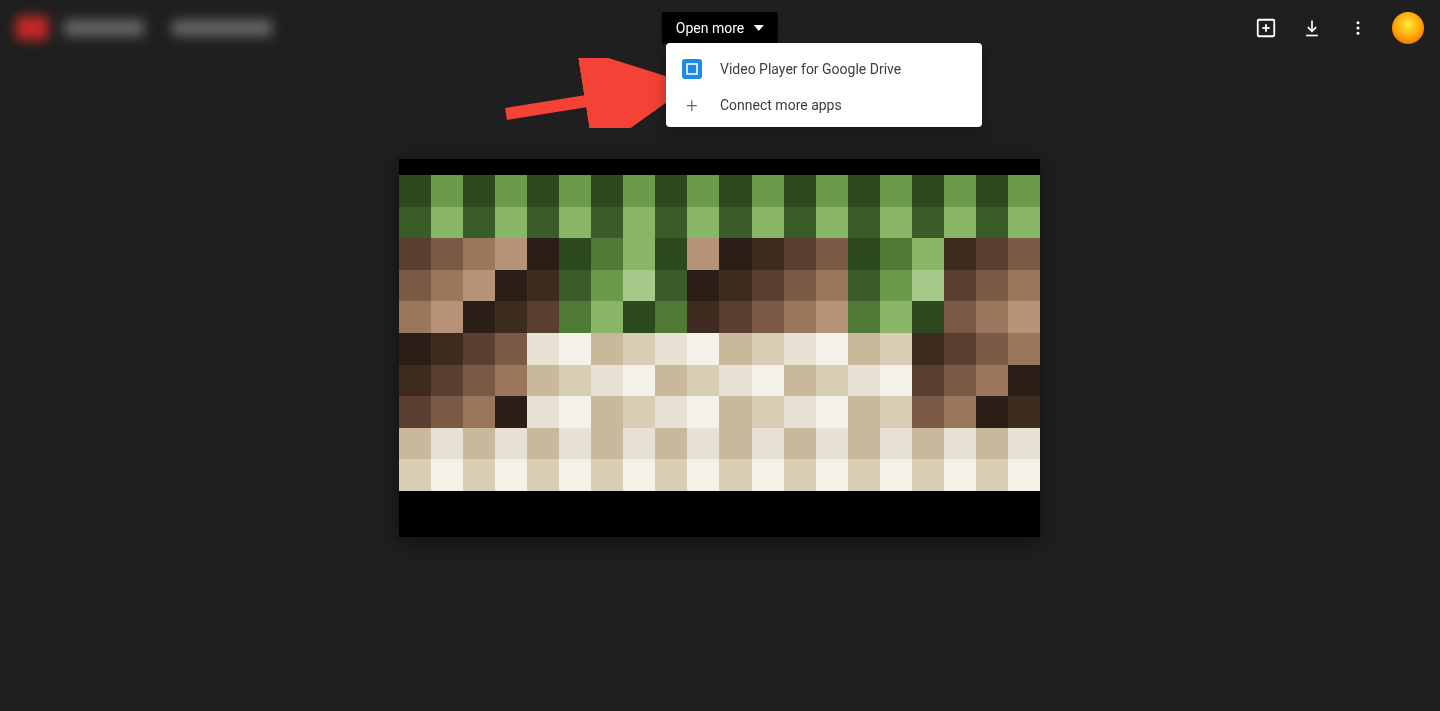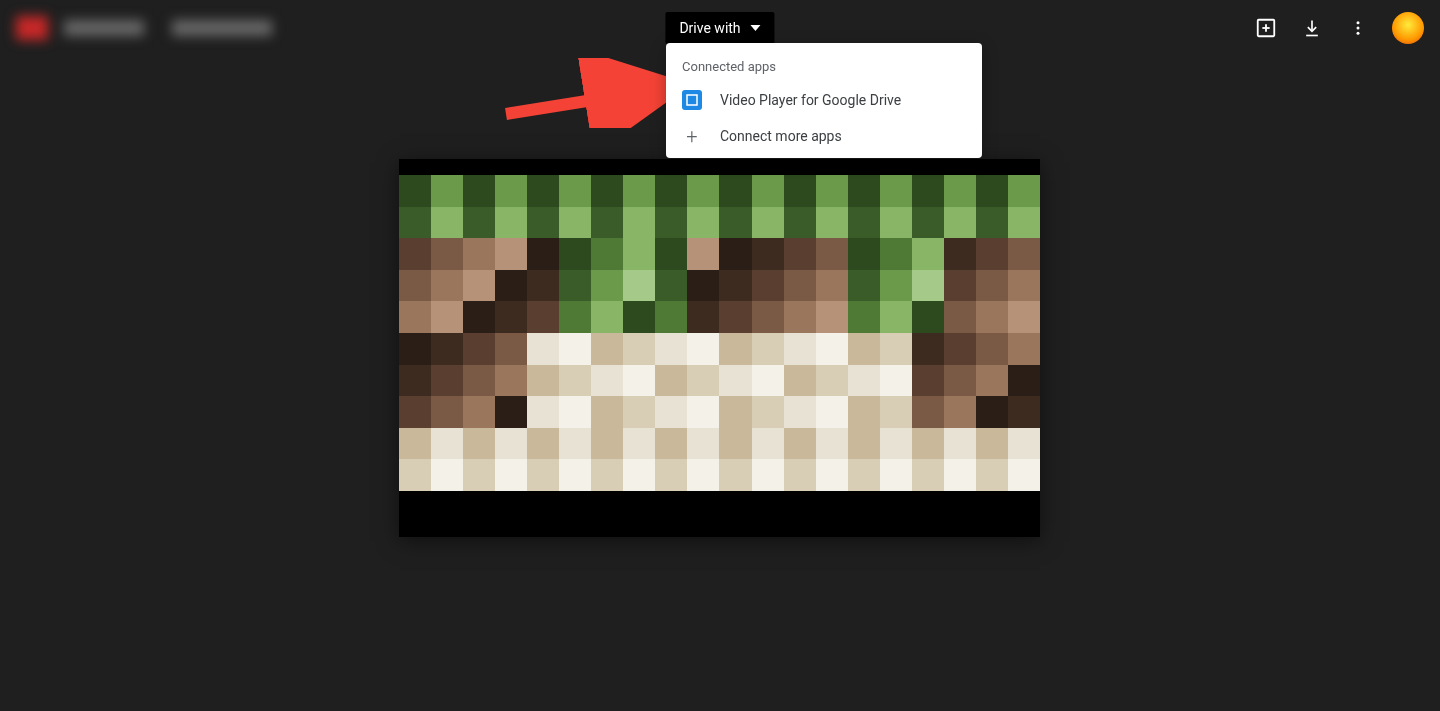--- a/index.html
+++ b/index.html
@@ -158,21 +158,21 @@
 <body>
 
 <div class="header">
   <div class="file-info">
     <div class="thumb"></div>
     <div class="txt1"></div>
     <div class="txt2"></div>
   </div>
 
   <div class="open-with">
-    <span>Drive with</span>
+    <span>Open more</span>
     <span class="caret"></span>
   </div>
 
   <div class="header-actions">
     <div class="icon-btn">
       <svg width="22" height="22" viewBox="0 0 24 24" fill="none" stroke="#fff" stroke-width="2">
         <rect x="3" y="3" width="18" height="18" rx="1"></rect>
         <line x1="12" y1="8" x2="12" y2="16"></line>
         <line x1="8" y1="12" x2="16" y2="12"></line>
       </svg>
@@ -189,21 +189,20 @@
         <circle cx="12" cy="5" r="2"></circle>
         <circle cx="12" cy="12" r="2"></circle>
         <circle cx="12" cy="19" r="2"></circle>
       </svg>
     </div>
     <div class="avatar"></div>
   </div>
 </div>
 
 <div class="dropdown">
-  <div class="dropdown-header">Connected apps</div>
 
 
 
   <div class="menu-item">
     <div class="menu-icon icon-video">
       <svg width="12" height="12" viewBox="0 0 12 12">
           <rect x="1" y="1" width="10" height="10" fill="none" stroke="#fff" stroke-width="1.5"></rect>
         </svg>
     </div>
     <span>Video Player for Google Drive</span>

